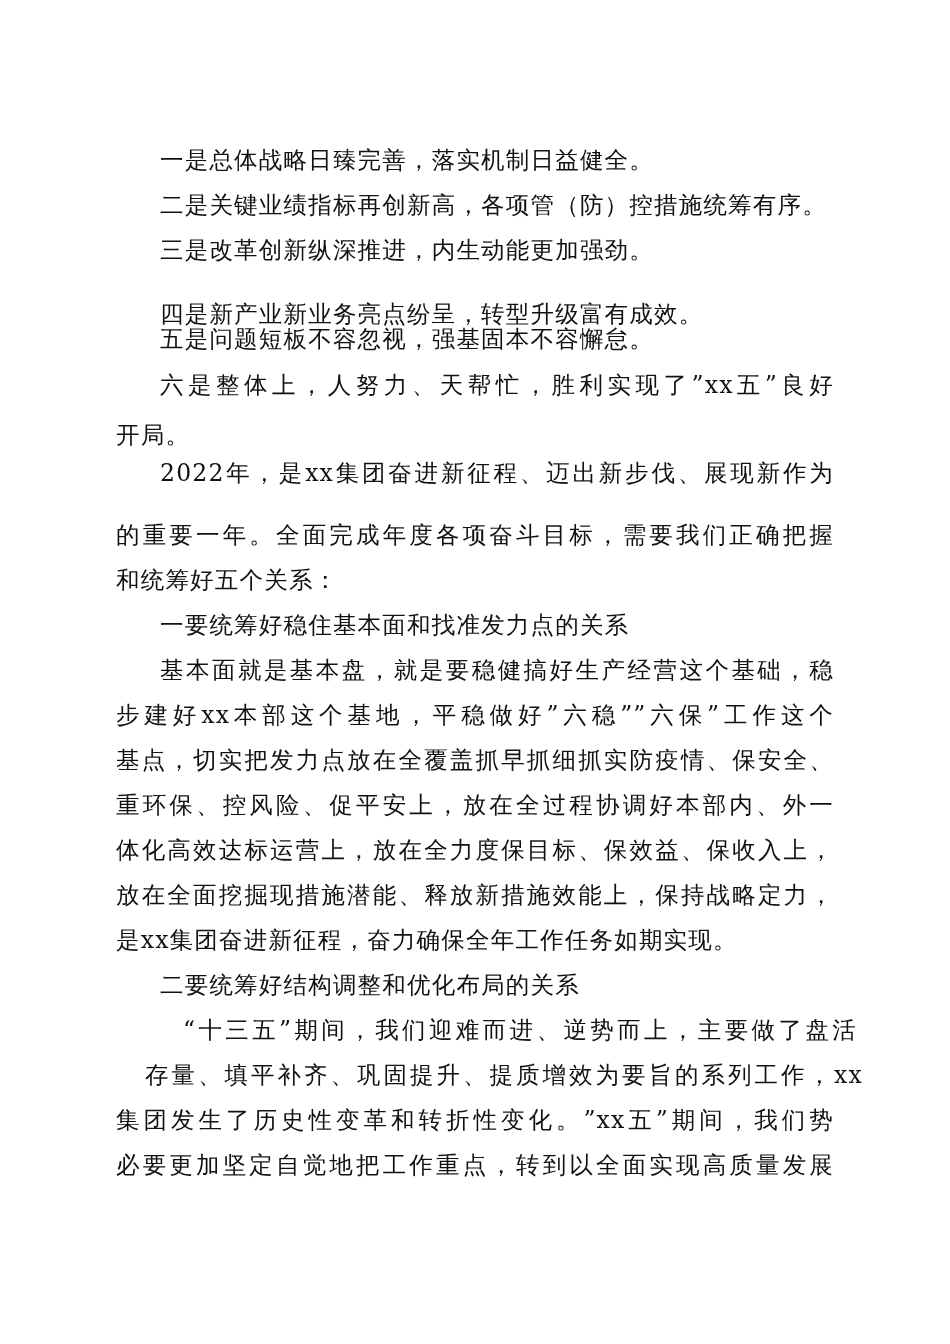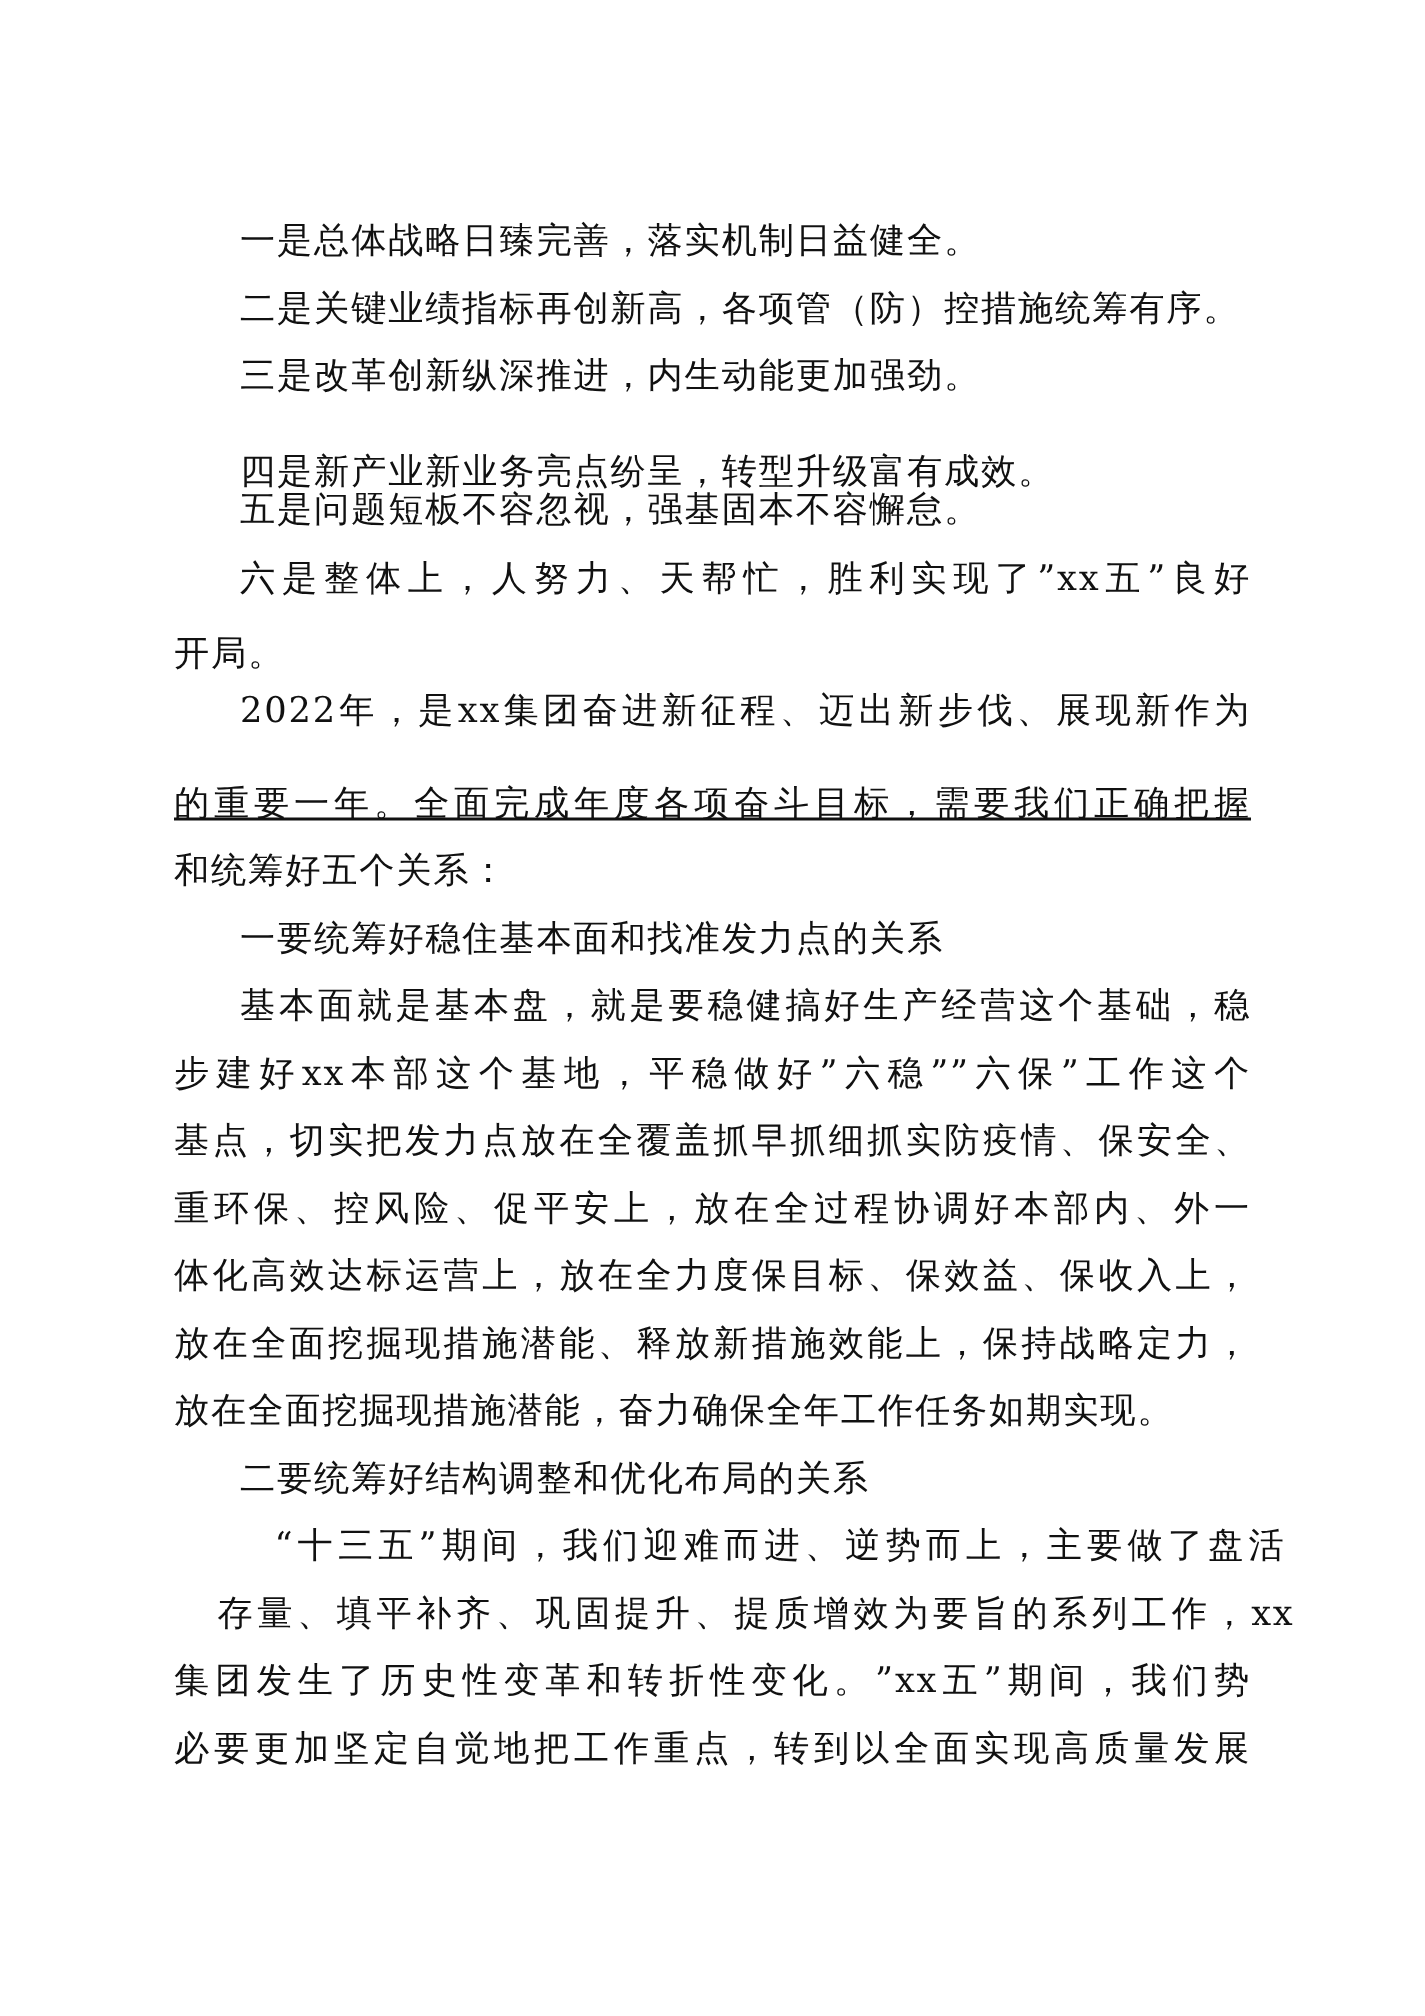--- a/index.html
+++ b/index.html
@@ -46,29 +46,29 @@
 <div class="page">
   <div id="lines">
       <div class="line indent" style="top: 145px;">一是总体战略日臻完善，落实机制日益健全。</div>
       <div class="line indent" style="top: 190px;">二是关键业绩指标再创新高，各项管（防）控措施统筹有序。</div>
       <div class="line indent" style="top: 235px;">三是改革创新纵深推进，内生动能更加强劲。</div>
       <div class="line indent" style="top: 279px; margin-top: 20px;">四是新产业新业务亮点纷呈，转型升级富有成效。</div>
       <div class="line indent" style="top: 324px;">五是问题短板不容忽视，强基固本不容懈怠。</div>
       <div class="line indent justify" style="top: 370px;">六是整体上，人努力、天帮忙，胜利实现了”xx五”良好</div>
       <div class="line" style="top: 420px;">开局。</div>
       <div class="line indent justify" style="top: 458px;">2022年，是xx集团奋进新征程、迈出新步伐、展现新作为</div>
-      <div class="line justify" style="top: 520px; text-decoration: underline;">的重要一年。全面完成年度各项奋斗目标，需要我们正确把握</div>
+      <div class="line justify" style="top: 520px;">的重要一年。全面完成年度各项奋斗目标，需要我们正确把握</div>
       <div class="line" style="top: 565px;">和统筹好五个关系：</div>
       <div class="line indent" style="top: 610px;">一要统筹好稳住基本面和找准发力点的关系</div>
       <div class="line indent justify" style="top: 655px;">基本面就是基本盘，就是要稳健搞好生产经营这个基础，稳</div>
       <div class="line justify" style="top: 700px;">步建好xx本部这个基地，平稳做好”六稳””六保”工作这个</div>
       <div class="line justify" style="top: 745px;">基点，切实把发力点放在全覆盖抓早抓细抓实防疫情、保安全、</div>
       <div class="line justify" style="top: 790px;">重环保、控风险、促平安上，放在全过程协调好本部内、外一</div>
       <div class="line justify" style="top: 835px;">体化高效达标运营上，放在全力度保目标、保效益、保收入上，</div>
       <div class="line justify" style="top: 880px;">放在全面挖掘现措施潜能、释放新措施效能上，保持战略定力，</div>
-      <div class="line" style="top: 925px;">放在全面挖掘现措施潜能，奋力确保全年工作任务如期实现。</div>
+      <div class="line" style="top: 925px;">是xx集团奋进新征程，奋力确保全年工作任务如期实现。</div>
       <div class="line indent" style="top: 970px;">二要统筹好结构调整和优化布局的关系</div>
       <div class="line indent justify" style="top: 1015px; margin-left: 23px;">“十三五”期间，我们迎难而进、逆势而上，主要做了盘活</div>
       <div class="line justify" style="top: 1060px; margin-left: 29px;">存量、填平补齐、巩固提升、提质增效为要旨的系列工作，xx</div>
       <div class="line justify" style="top: 1105px;">集团发生了历史性变革和转折性变化。”xx五”期间，我们势</div>
       <div class="line justify" style="top: 1150px;">必要更加坚定自觉地把工作重点，转到以全面实现高质量发展</div>
     </div>
 </div>
 
 </body></html>

